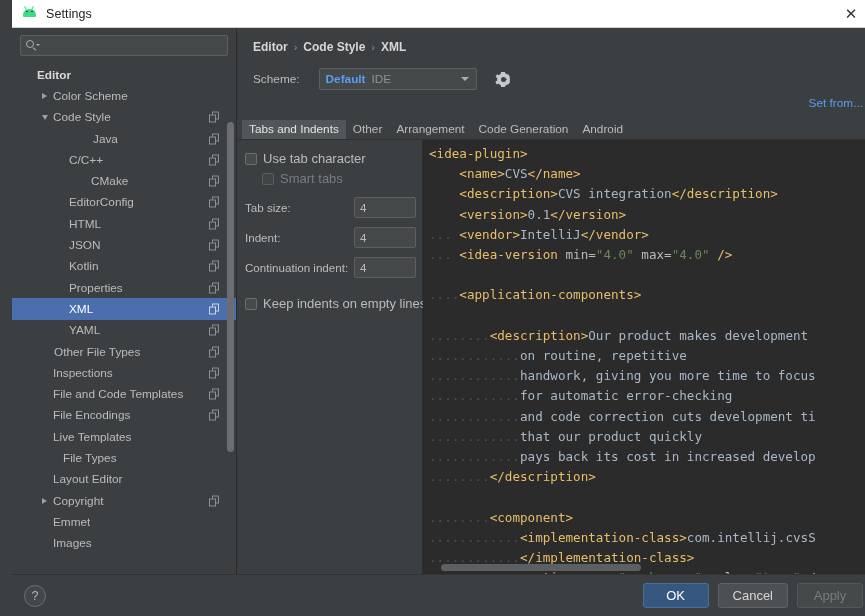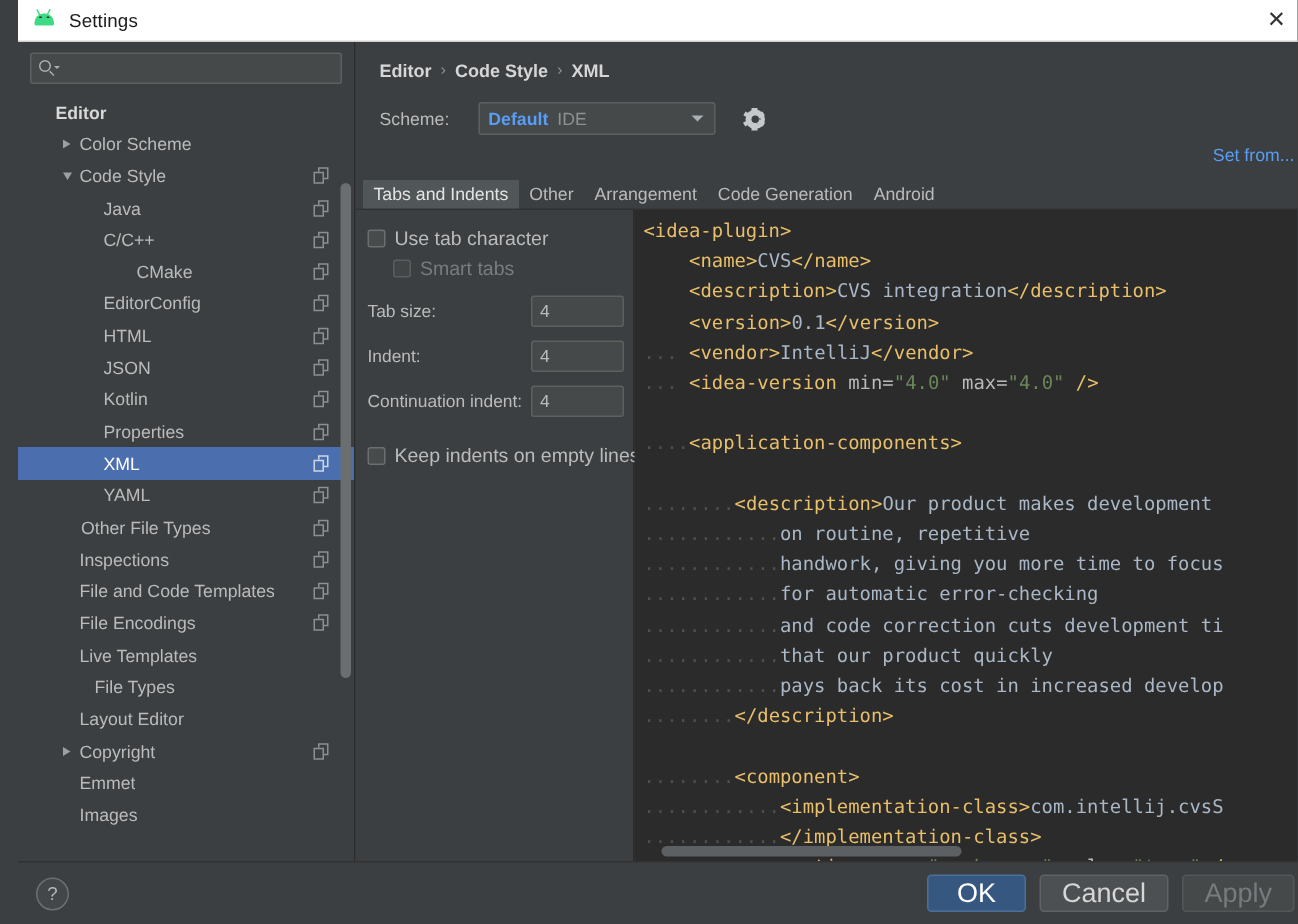--- a/index.html
+++ b/index.html
@@ -242,21 +242,21 @@
   .help-btn {
     width: 22px; height: 22px; border-radius: 50%;
     border: 1px solid #6b6f71; background: #434749;
     color: #b4b7b9; font-size: 12.5px;
     display: flex; align-items: center; justify-content: center; cursor: default;
   }
   .footer-spacer { flex: 1 1 auto; }
   .btn {
     min-width: 66px; height: 25px; padding: 0 14px; margin-left: 9px;
     border: 1px solid #5e6264; border-radius: 3px; background: #4c5052;
-    color: #d6d6d6; font-size: 18px; font-family: "Liberation Sans", sans-serif;
+    color: #d6d6d6; font-size: 13px; font-family: "Liberation Sans", sans-serif;
     cursor: default; display: flex; align-items: center; justify-content: center;
   }
   .btn.primary { background: #365880; border-color: #4a7099; color: #ffffff; }
   .btn.disabled { color: #777b7d; border-color: #535759; background: #45494a; }
 
   .android-icon { width: 15px; height: 12px; position: relative; }
   .android-icon .head {
     position: absolute; left: 1px; top: 3px; width: 13px; height: 8px;
     background: #3ddc84; border-radius: 6px 6px 1px 1px;
   }
@@ -312,21 +312,21 @@
             <span class="tree-label">Color Scheme</span>
           </div>
           <div class="tree-row" style="padding-left: 26px;">
             <span class="twisty expanded"></span>
             <span class="tree-label">Code Style</span>
             <span class="copy-icon">
               <span class="back"></span>
               <span class="front"></span>
             </span>
           </div>
-          <div class="tree-row" style="padding-left: 42px;">
+          <div class="tree-row" style="padding-left: 42px; gap: 24px;">
             <span class="twisty"></span>
             <span class="tree-label">Java</span>
             <span class="copy-icon">
               <span class="back"></span>
               <span class="front"></span>
             </span>
           </div>
           <div class="tree-row" style="padding-left: 42px;">
             <span class="twisty"></span>
             <span class="tree-label">C/C++</span>

